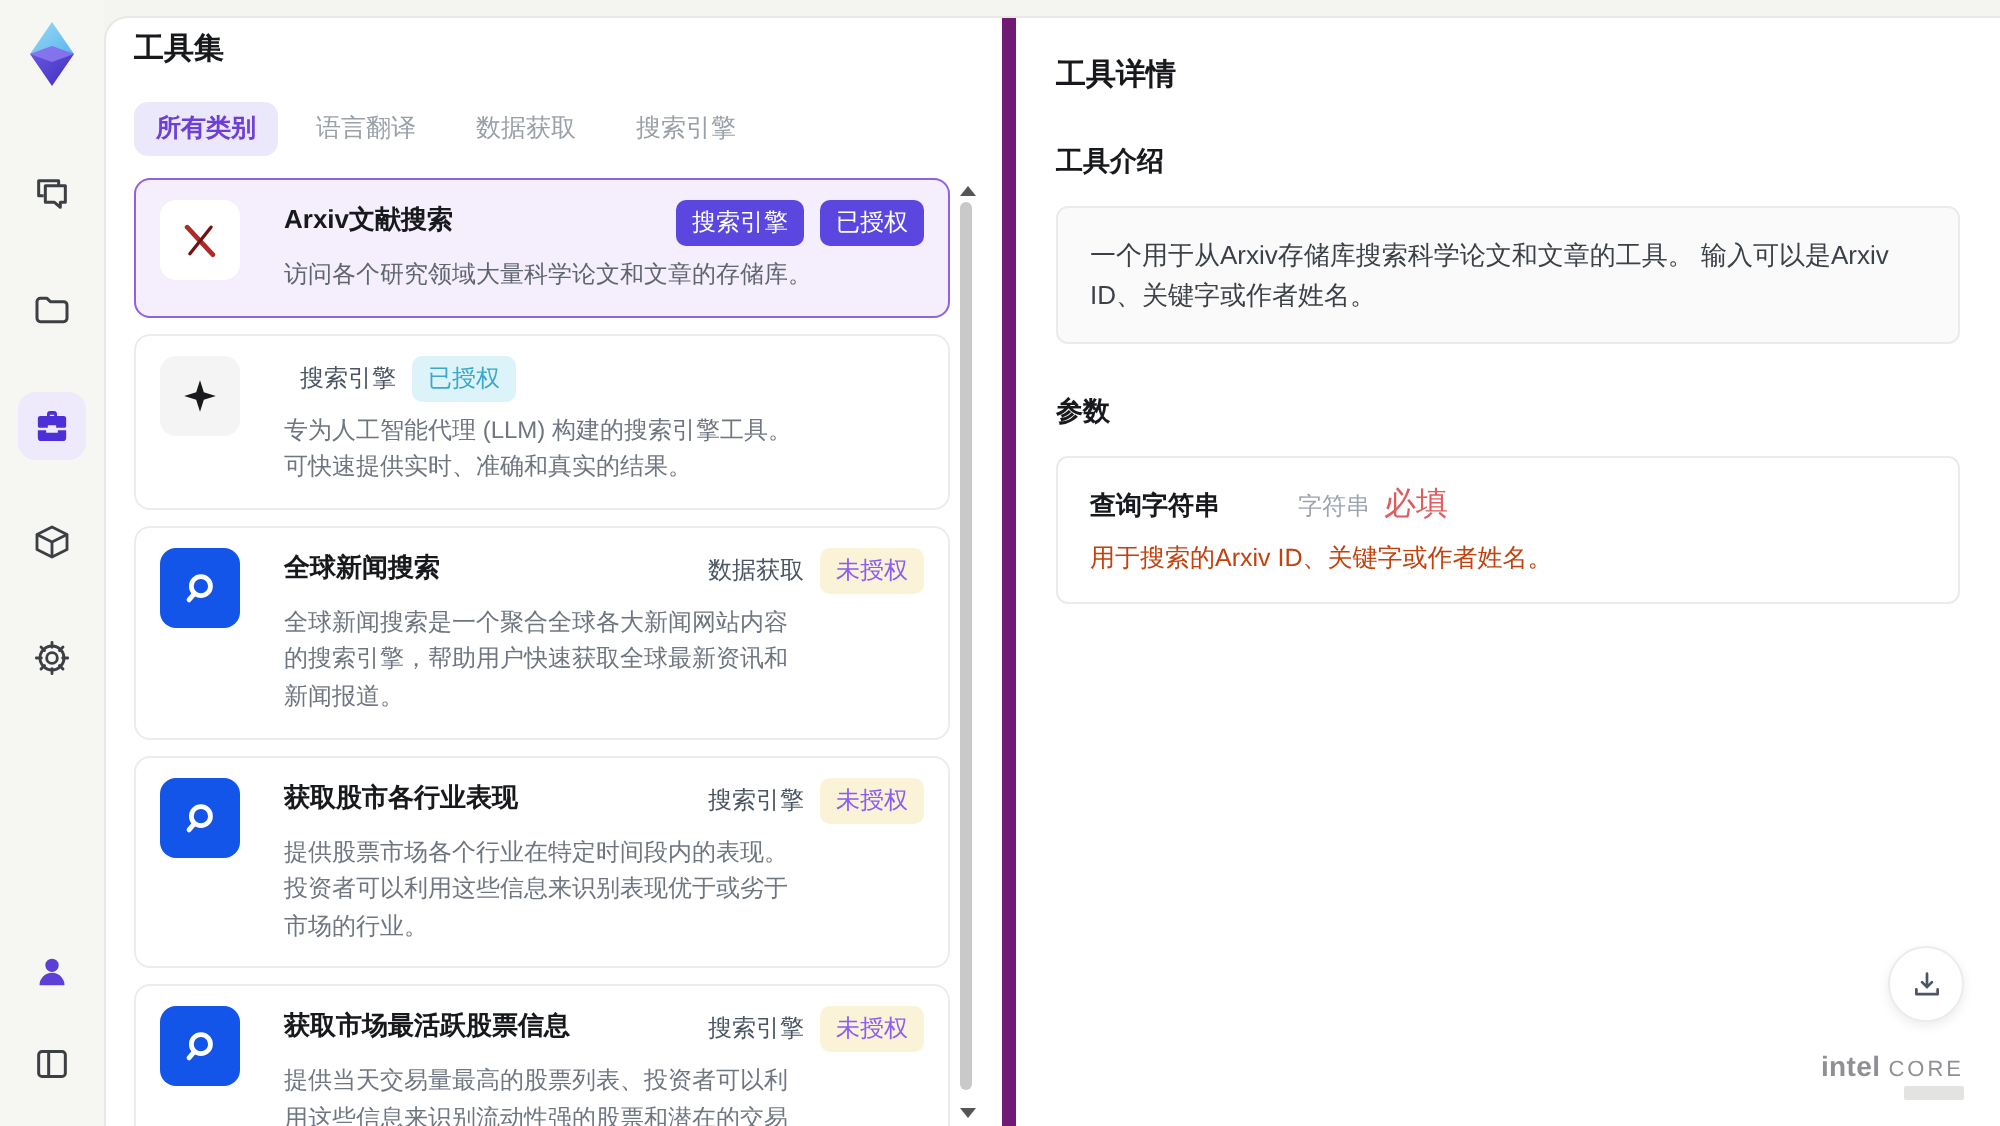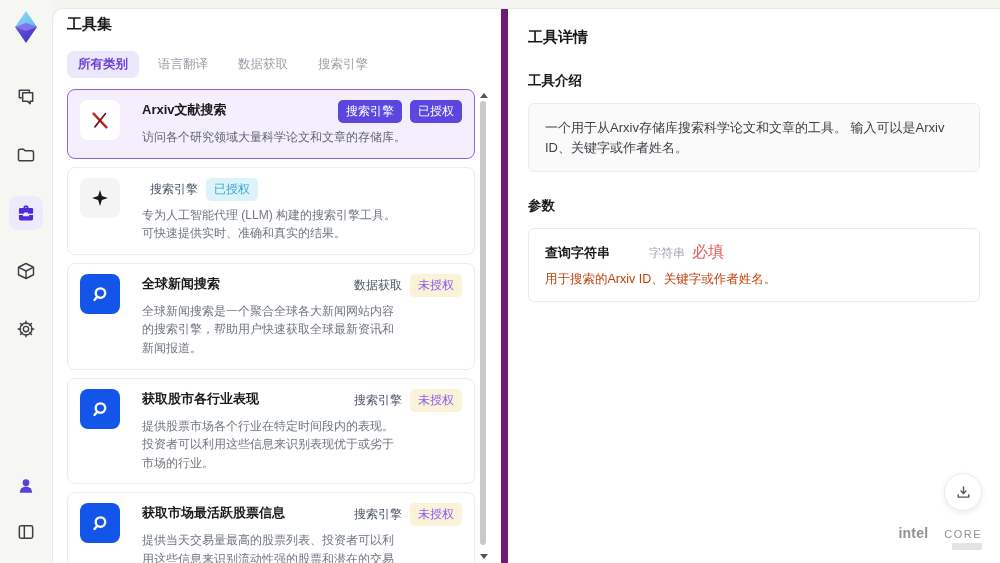--- a/index.html
+++ b/index.html
@@ -108,21 +108,21 @@
 
   
   .fab {
     position:absolute; right:18px; bottom:52px; width:38px; height:38px;
     background:#fff; border:1px solid #ececec; border-radius:50%;
     box-shadow:0 2px 6px rgba(0,0,0,.08);
     display:flex; align-items:center; justify-content:center; cursor:pointer; color:#4b5563;
   }
   .fab svg { width:17px; height:17px; }
   .brand { position:absolute; right:18px; bottom:13px; text-align:right; color:#8f9094; }
-  .brand-row { display:flex; align-items:baseline; gap:16px; justify-content:flex-end; }
+  .brand-row { display:flex; align-items:baseline; gap:4px; justify-content:flex-end; }
   .brand-intel { font-size:14px; font-weight:bold; letter-spacing:.2px; }
   .brand-core { font-size:11px; letter-spacing:1.5px; }
   .brand-bar { width:30px; height:7px; background:#e3e3e1; border-radius:1px; margin:2px 0 0 auto; }
 </style>
 </head>
 <body>
 
 <nav class="rail">
   <div class="logo">
     <svg viewBox="0 0 30 34">

